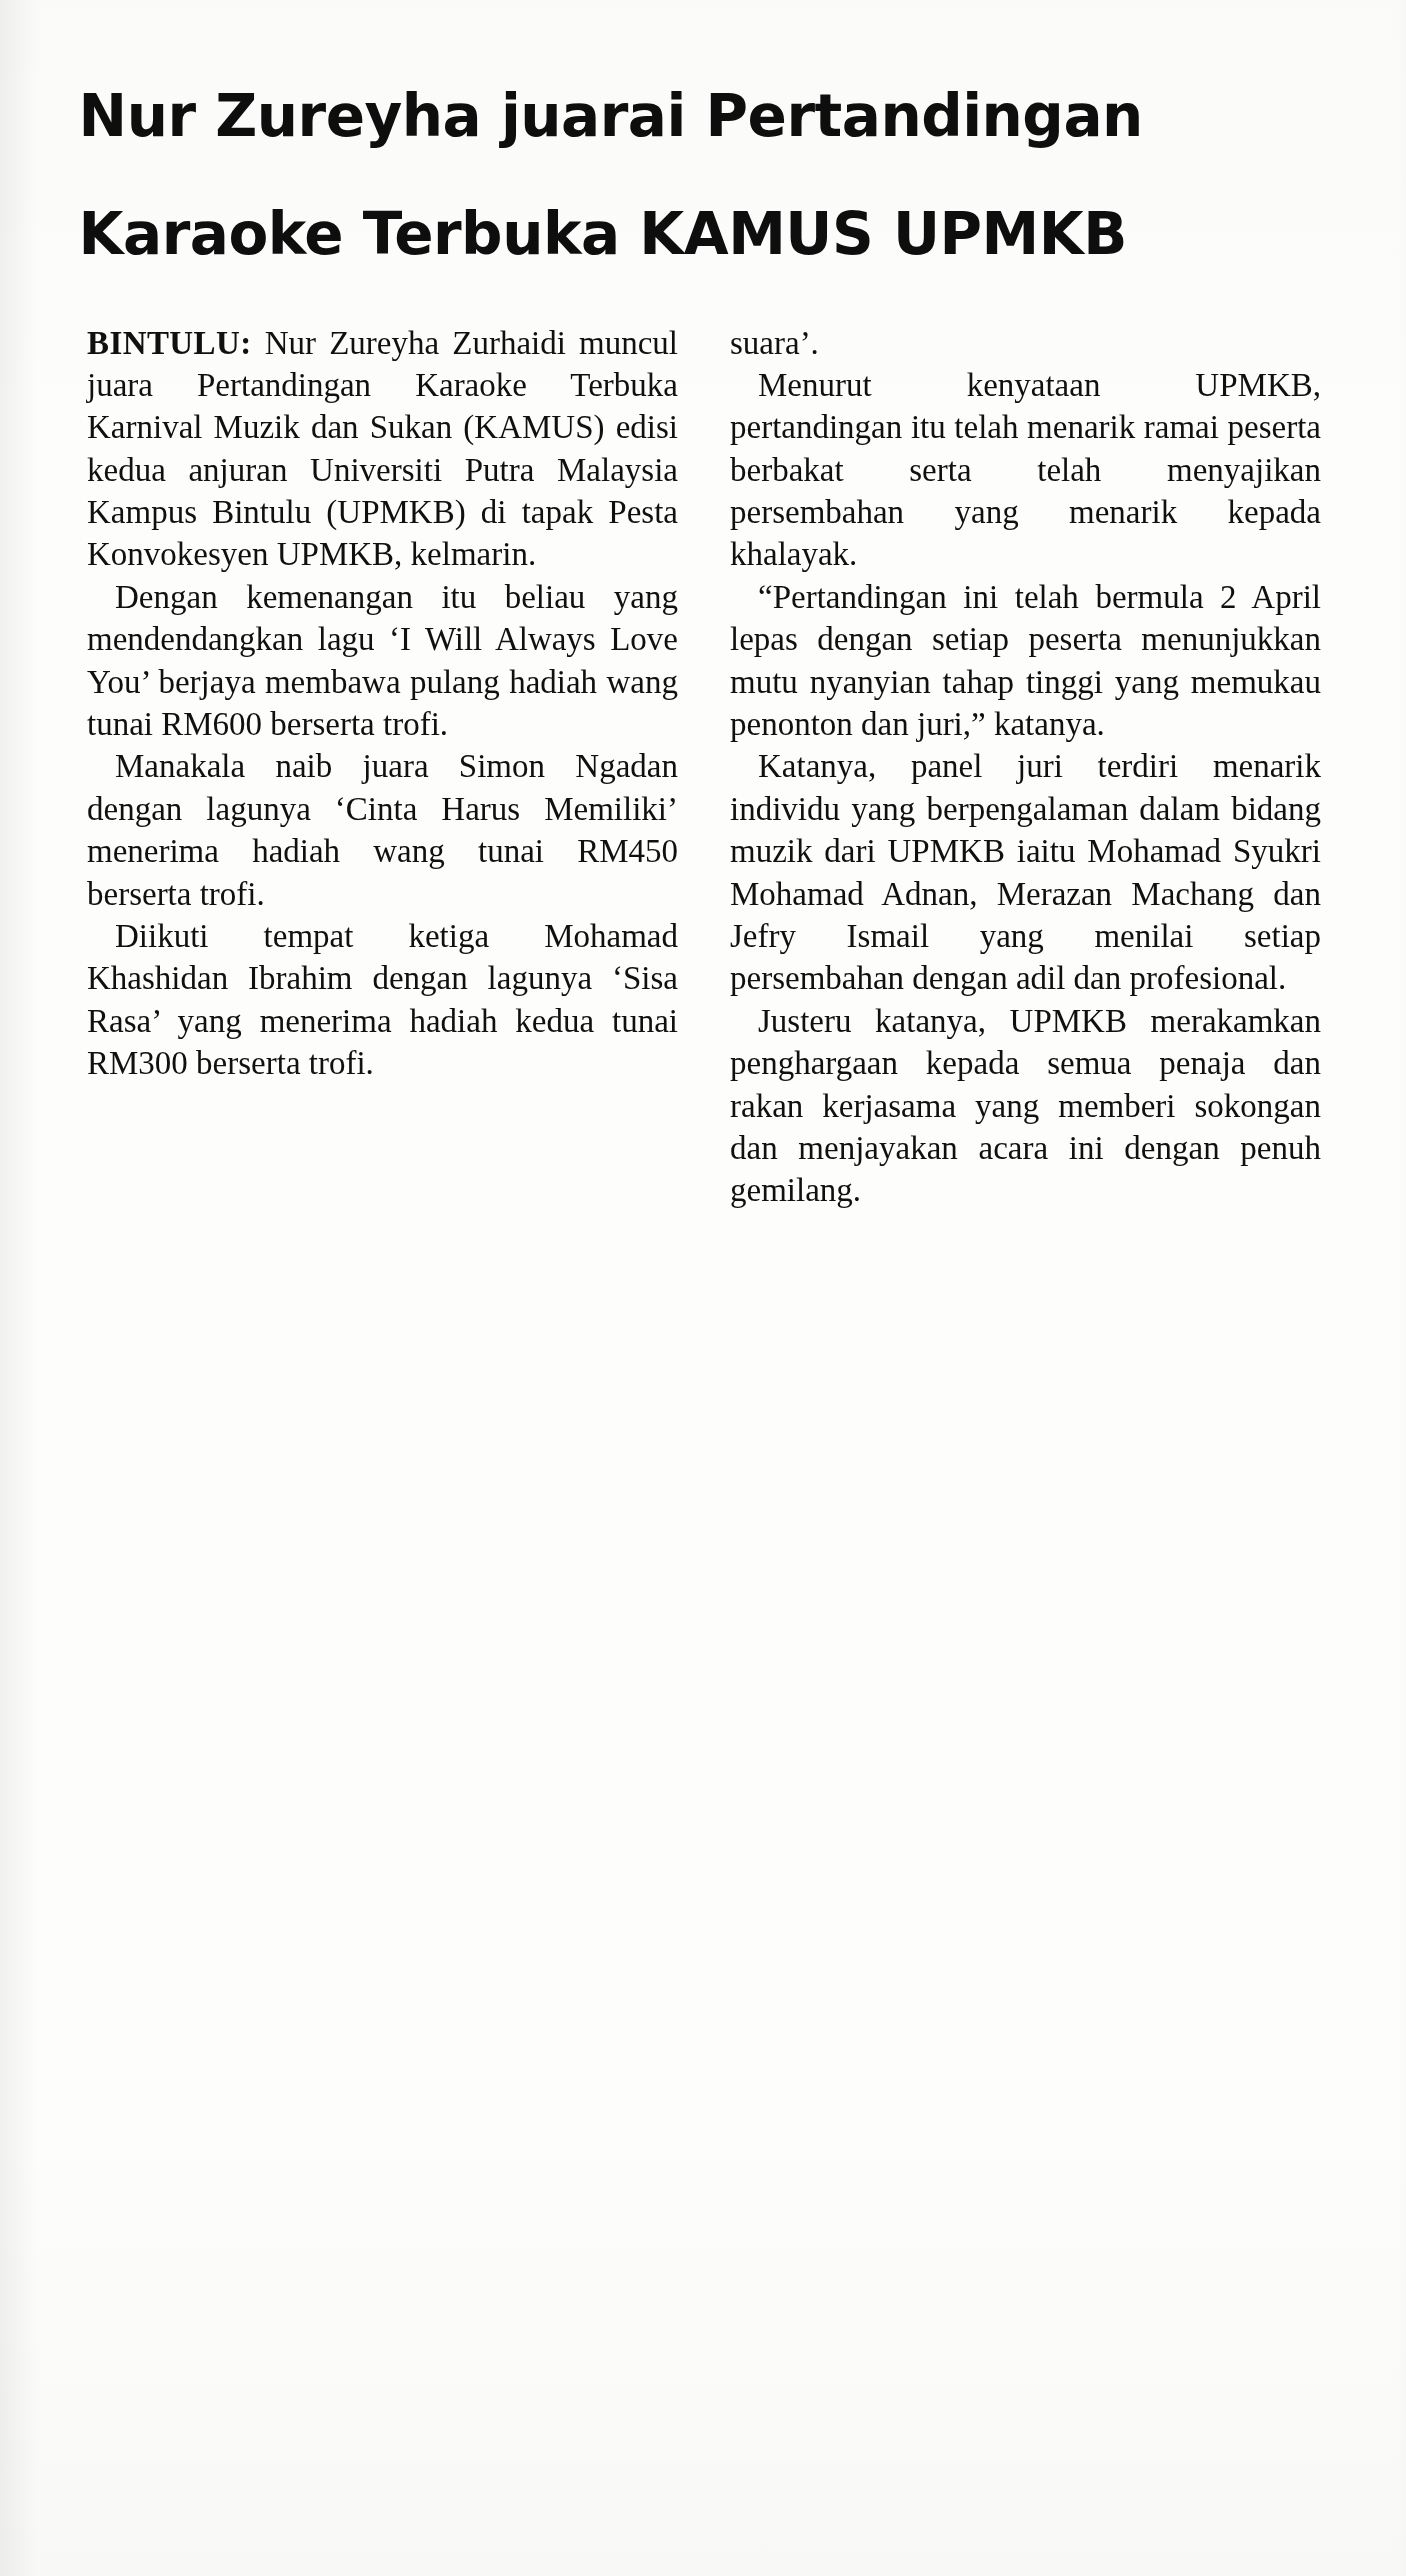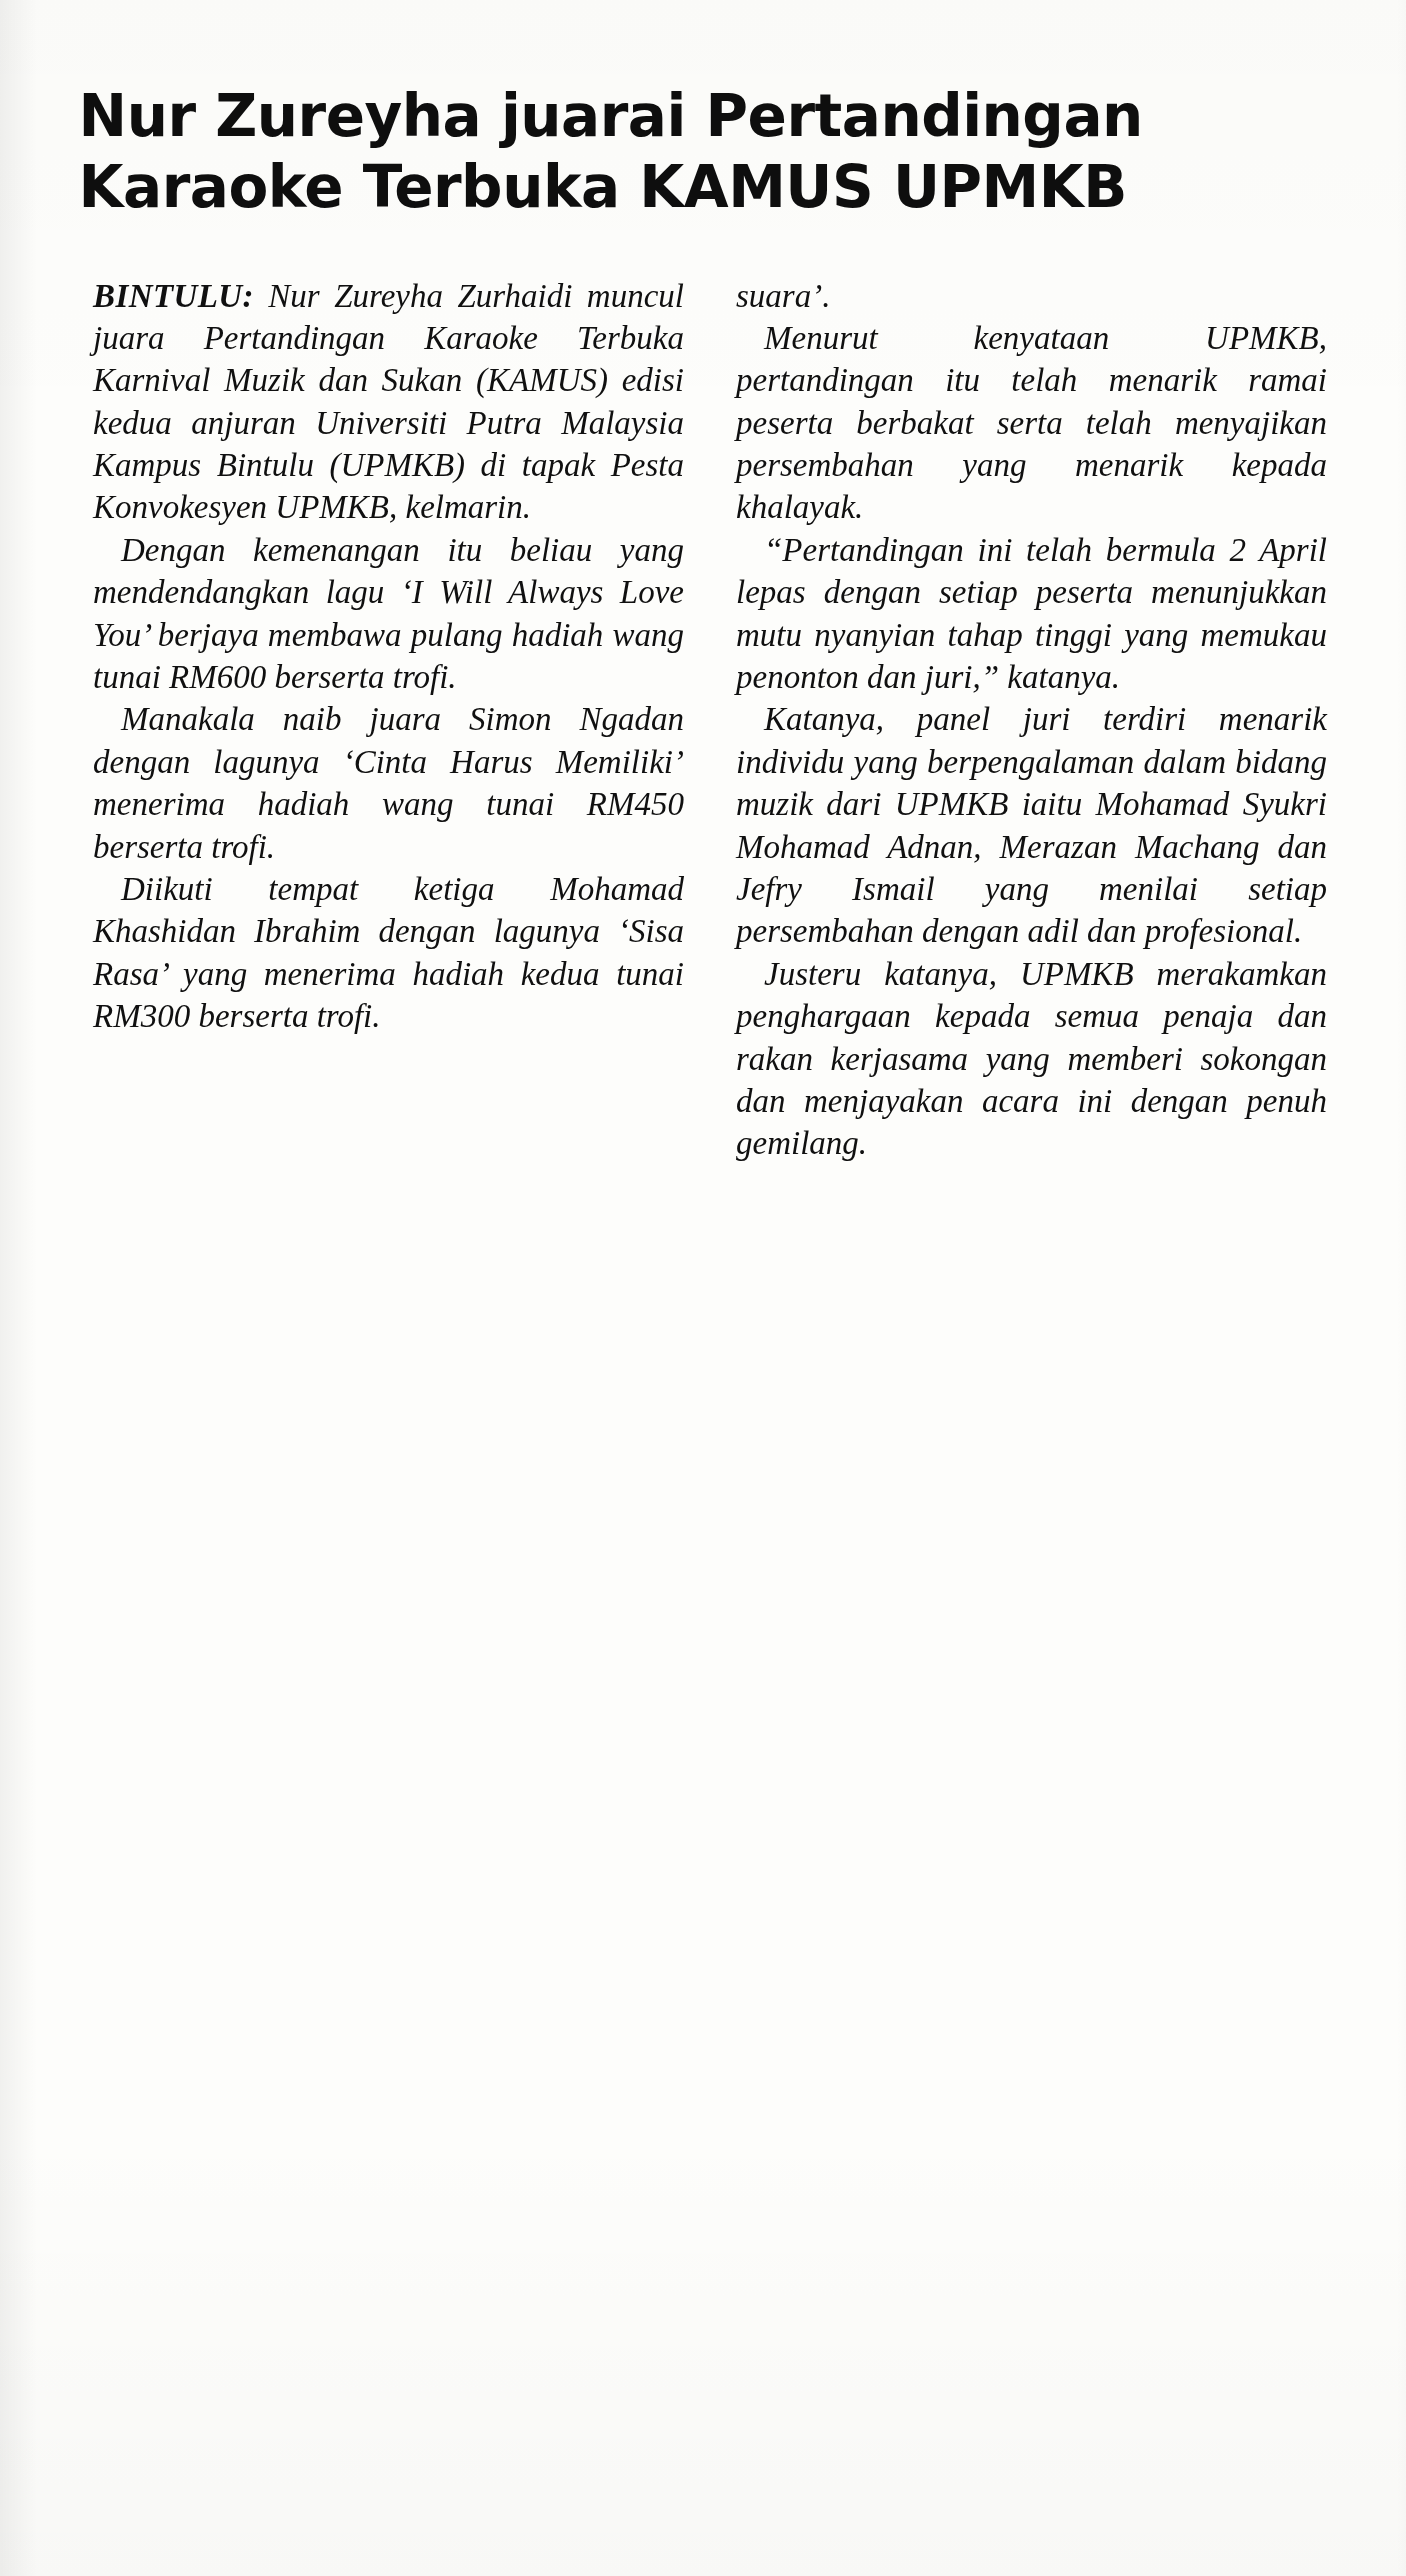--- a/index.html
+++ b/index.html
@@ -44,35 +44,35 @@
     font-size: 58px;
     line-height: 1.22;
     letter-spacing: -0.5px;
     color: #0e0e0e;
     width: 1228px;
     margin: 0 0 0 5.6px;
     -webkit-font-smoothing: antialiased;
   }
   .headline .l2 {
     display: block;
+    margin-top: 47px;
   }
   .rule {
     margin-top: 32px;
     margin-left: 5.6px;
     width: 1219px;
     height: 0;
     border-top: 0px solid transparent;
   }
   .columns {
     margin-top: 52px;
     display: flex;
     gap: 52px;
     width: 1237px;
-    margin-left: 20px;
-    font-style: italic;
+    margin-left: 14px;
   }
   .col {
     width: 591px;
     font-family: "Liberation Serif", serif;
     font-size: 33px;
     line-height: 1.285;
     color: #101010;
     text-align: justify;
     text-justify: inter-word;
   }

